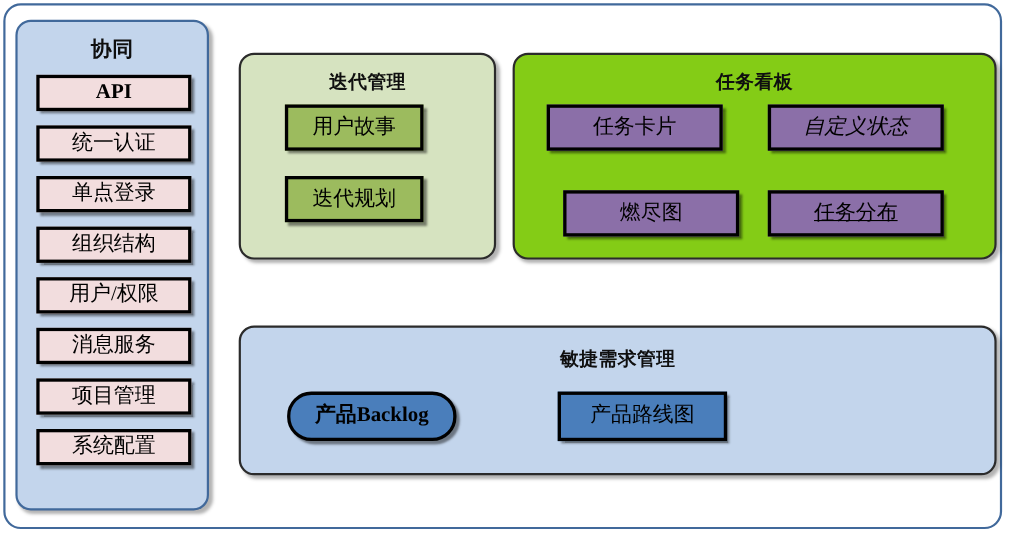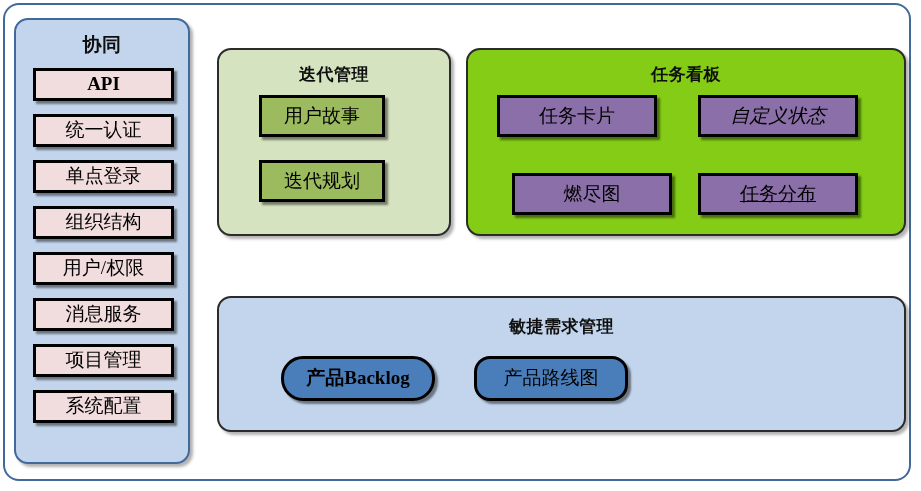--- a/index.html
+++ b/index.html
@@ -169,17 +169,17 @@
 
     <div class="box task-box" style="left:29px;  top:45px;text-align:right;">任务卡片</div>
     <div class="box task-box" style="left:230px; top:45px;font-style:italic;">自定义状态</div>
     <div class="box task-box" style="left:16px;  top:123px;margin-left:28px;">燃尽图</div>
     <div class="box task-box" style="left:230px; top:123px;text-decoration:underline;">任务分布</div>
   </div>
 
   <div class="panel" id="agile-panel">
     <div class="panel-title" id="agile-title">敏捷需求管理</div>
 
-    <div class="box agile-box bold-label" style="left:62px;border-radius:22px;">产品Backlog</div>
-    <div class="box agile-box" style="left:255px;border-radius:16px;">产品路线图</div>
+    <div class="box agile-box bold-label" style="left:42px;border-radius:22px;">产品Backlog</div>
+    <div class="box agile-box" style="left:288px;">产品路线图</div>
   </div>
 
 </div>
 
 </body></html>

